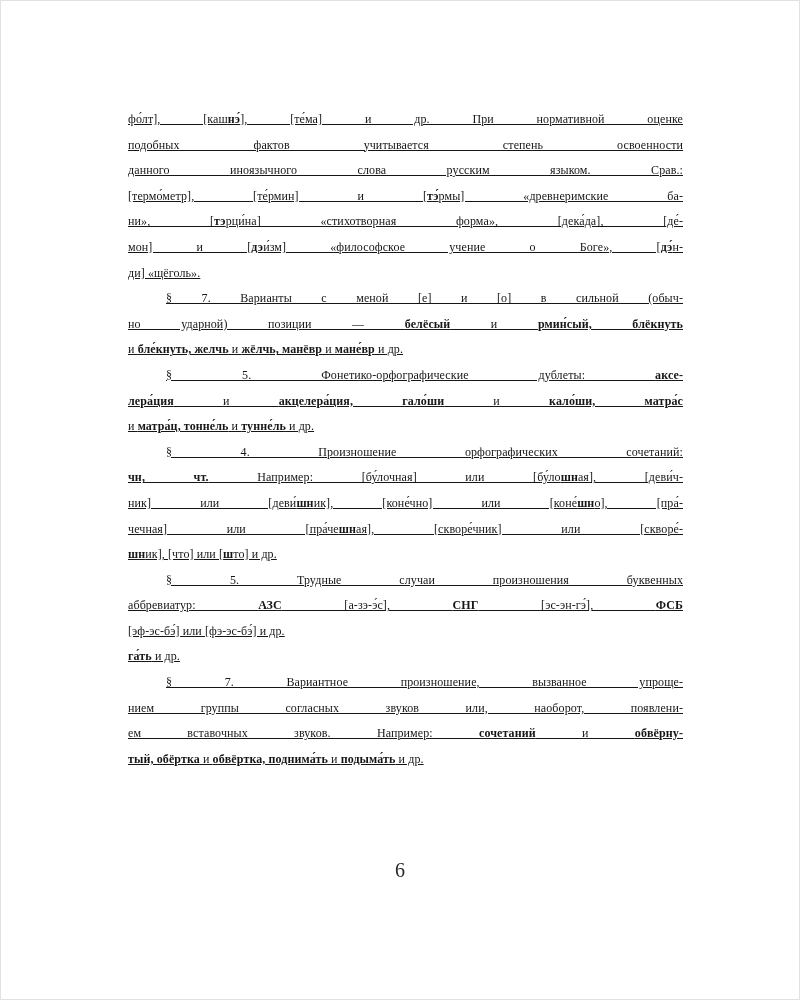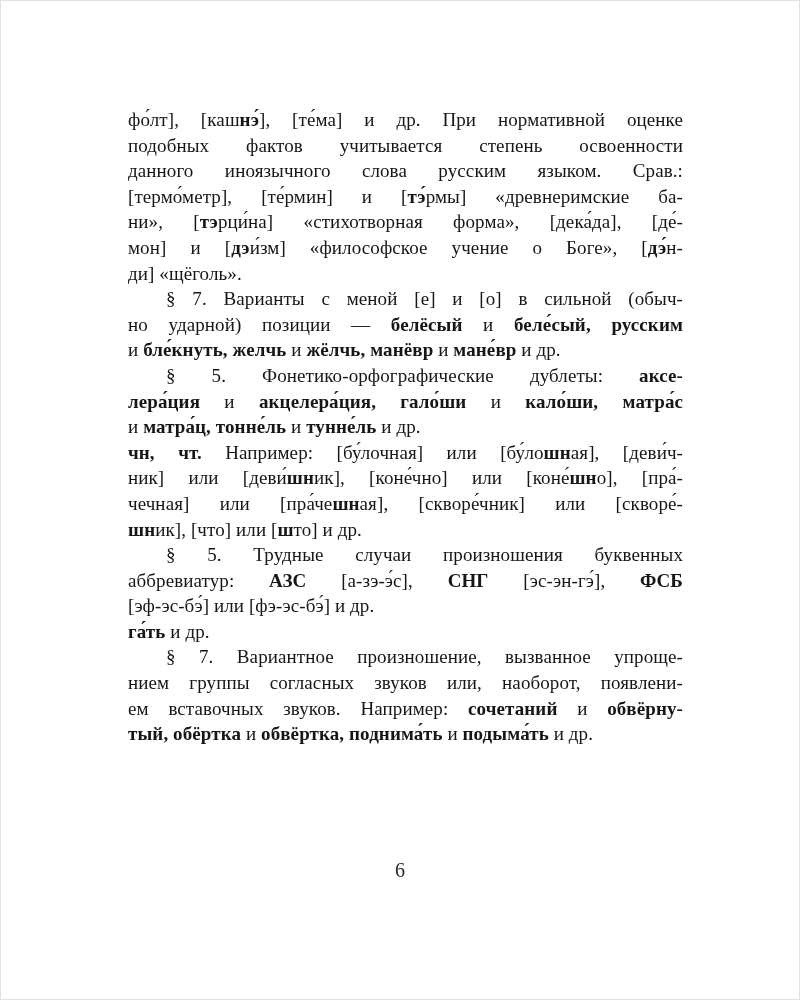--- a/index.html
+++ b/index.html
@@ -16,23 +16,24 @@
     border: 1px solid #e2e2e2;
     overflow: hidden;
     font-family: "Liberation Serif", "DejaVu Serif", serif;
     color: #161616;
   }
   .text-block {
     position: absolute;
     left: 127px;
     top: 106px;
     width: 555px;
-    font-size: 19px;
+    font-size: 12px;
     line-height: 25.6px;
     letter-spacing: 0.1px;
+    text-decoration: underline;
   }
   .line {
     height: 25.6px;
     text-align: justify;
     text-align-last: justify;
     white-space: nowrap;
   }
   .line.j {
     white-space: normal;
   }
@@ -62,25 +63,26 @@
 <div class="page">
   <div class="text-block">
       <div class="line j"><span>фо́лт], [каш</span><span class="b">нэ́</span><span>], [те́ма] и др. При нормативной оценке</span></div>
       <div class="line j"><span>подобных фактов учитывается степень освоенности</span></div>
       <div class="line j"><span>данного иноязычного слова русским языком. Срав.:</span></div>
       <div class="line j"><span>[термо́метр], [те́рмин] и [</span><span class="b">тэ́</span><span>рмы] «древнеримские ба-</span></div>
       <div class="line j"><span>ни», [</span><span class="b">тэ</span><span>рци́на] «стихотворная форма», [дека́да], [де́-</span></div>
       <div class="line j"><span>мон] и [</span><span class="b">дэ</span><span>и́зм] «философское учение о Боге», [</span><span class="b">дэ́</span><span>н-</span></div>
       <div class="line last"><span>ди] «щёголь».</span></div>
       <div class="line j indent"><span>§ 7. Варианты с меной [е] и [о] в сильной (обыч-</span></div>
-      <div class="line j"><span>но ударной) позиции — </span><span class="b">белёсый</span><span> и </span><span class="b">беле́сый, русским</span></div>
+      <div class="line j"><span>но ударной) позиции — </span><span class="b">белёсый</span><span> и </span><span class="b">рмин́сый, блёкнуть</span></div>
       <div class="line last"><span>и </span><span class="b">бле́кнуть, желчь</span><span> и </span><span class="b">жёлчь, манёвр</span><span> и </span><span class="b">мане́вр</span><span> и др.</span></div>
       <div class="line j indent"><span>§ 5. Фонетико-орфографические дублеты: </span><span class="b">аксе-</span></div>
       <div class="line j"><span class="b">лера́ция</span><span> и </span><span class="b">акцелера́ция, гало́ши</span><span> и </span><span class="b">кало́ши, матра́с</span></div>
       <div class="line last"><span>и </span><span class="b">матра́ц, тонне́ль</span><span> и </span><span class="b">тунне́ль</span><span> и др.</span></div>
+      <div class="line j indent"><span>§ 4. Произношение орфографических сочетаний:</span></div>
       <div class="line j"><span class="b">чн, чт.</span><span> Например: [бу́лочная] или [бу́ло</span><span class="b">шн</span><span>ая], [деви́ч-</span></div>
       <div class="line j"><span>ник] или [деви́</span><span class="b">шн</span><span>ик], [коне́чно] или [коне́</span><span class="b">шн</span><span>о], [пра́-</span></div>
       <div class="line j"><span>чечная] или [пра́че</span><span class="b">шн</span><span>ая], [скворе́чник] или [скворе́-</span></div>
       <div class="line last"><span class="b">шн</span><span>ик], [что] или [</span><span class="b">ш</span><span>то] и др.</span></div>
       <div class="line j indent"><span>§ 5. Трудные случаи произношения буквенных</span></div>
       <div class="line j"><span>аббревиатур: </span><span class="b">АЗС</span><span> [а-зэ-э́с], </span><span class="b">СНГ</span><span> [эс-эн-гэ́], </span><span class="b">ФСБ</span></div>
       <div class="line last"><span>[эф-эс-бэ́] или [фэ-эс-бэ́] и др.</span></div>
       <div class="line last"><span class="b">га́ть</span><span> и др.</span></div>
       <div class="line j indent"><span>§ 7. Вариантное произношение, вызванное упроще-</span></div>
       <div class="line j"><span>нием группы согласных звуков или, наоборот, появлени-</span></div>

